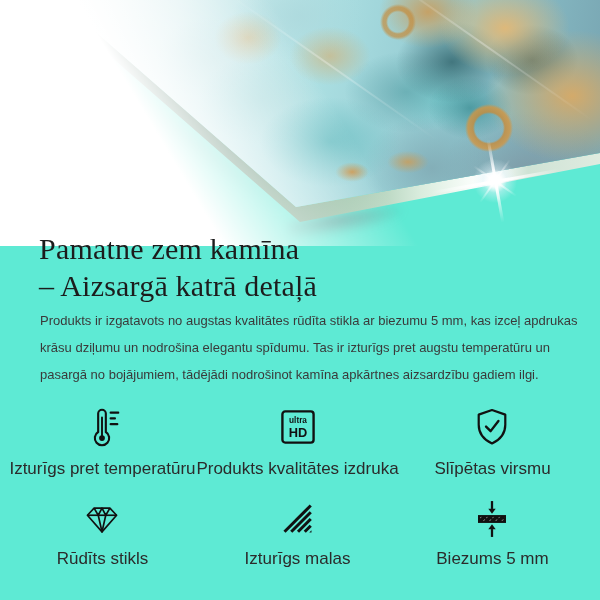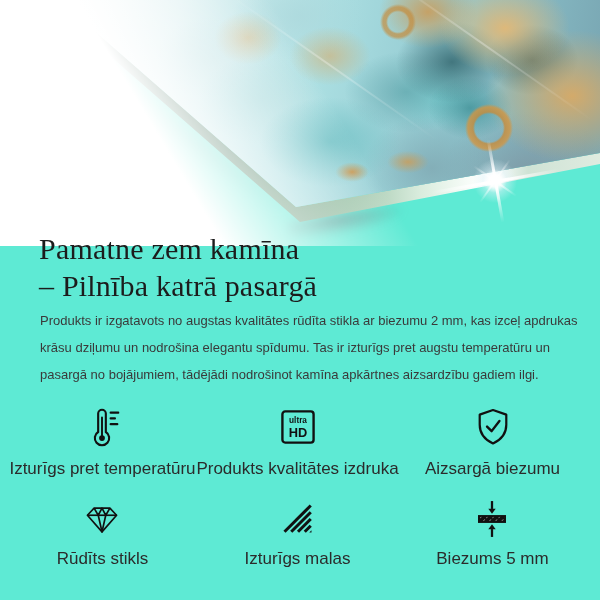--- a/index.html
+++ b/index.html
@@ -138,24 +138,24 @@
       <div class="glow"></div>
       <div class="ray ray-h"></div>
       <div class="ray ray-v"></div>
       <div class="ray ray-d1"></div>
       <div class="ray ray-d2"></div>
     </div>
   </div>
 
   <h1 class="heading">
     <span class="h-line">Pamatne zem kamīna</span>
-    <span class="h-line">– Pilnība katrā pasargā</span>
+    <span class="h-line">– Aizsargā katrā detaļā</span>
   </h1>
 
-  <p class="desc">Produkts ir izgatavots no augstas kvalitātes rūdīta stikla ar biezumu 2 mm, kas izceļ apdrukas krāsu dziļumu un nodrošina elegantu spīdumu. Tas ir izturīgs pret augstu temperatūru un pasargā no bojājumiem, tādējādi nodrošinot kamīna apkārtnes aizsardzību gadiem ilgi.</p>
+  <p class="desc">Produkts ir izgatavots no augstas kvalitātes rūdīta stikla ar biezumu 5 mm, kas izceļ apdrukas krāsu dziļumu un nodrošina elegantu spīdumu. Tas ir izturīgs pret augstu temperatūru un pasargā no bojājumiem, tādējādi nodrošinot kamīna apkārtnes aizsardzību gadiem ilgi.</p>
 
   <div class="features">
 
     <div class="feature row1">
       <div class="icon-box">
         <svg class="ic" width="46" height="46" viewBox="0 0 48 48">
           <path d="M20 10 A4 4 0 0 1 28 10 L28 29.2 A7.5 7.5 0 1 1 20 29.2 Z"></path>
           <circle cx="24" cy="35.5" r="3" fill="#111" stroke="none"></circle>
           <line x1="24" y1="33" x2="24" y2="14" stroke-width="2" stroke-linecap="round"></line>
           <line x1="33" y1="9" x2="41" y2="9" stroke-linecap="round"></line>
@@ -177,21 +177,21 @@
       <div class="feature-label">Produkts kvalitātes izdruka</div>
     </div>
 
     <div class="feature row1">
       <div class="icon-box">
         <svg class="ic" width="44" height="44" viewBox="0 0 48 48">
           <path d="M24 5.5 L38.5 10.5 L38.5 21.5 C38.5 31 32.5 38 24 42 C15.5 38 9.5 31 9.5 21.5 L9.5 10.5 Z" stroke-width="2.4" stroke-linejoin="round"></path>
           <path d="M17.5 23.5 L22.5 28.5 L31 17.5" stroke-width="2.6" stroke-linecap="round" stroke-linejoin="round"></path>
         </svg>
       </div>
-      <div class="feature-label">Aizsargā biezumu</div>
+      <div class="feature-label">Slīpētas virsmu</div>
     </div>
 
     <div class="feature row2">
       <div class="icon-box">
         <svg class="ic" width="40" height="40" viewBox="0 0 48 48">
           <path d="M14.5 11 L33.5 11 L41.5 19.5 L24 39.5 L6.5 19.5 Z" stroke-width="2" stroke-linejoin="round"></path>
           <path d="M6.5 19.5 L41.5 19.5" stroke-width="2"></path>
           <path d="M14.5 11 L19.5 19.5 L24 11 L28.5 19.5 L33.5 11" stroke-width="2" stroke-linejoin="round"></path>
           <path d="M19.5 19.5 L24 39.5 L28.5 19.5" stroke-width="2" stroke-linejoin="round"></path>
         </svg>

